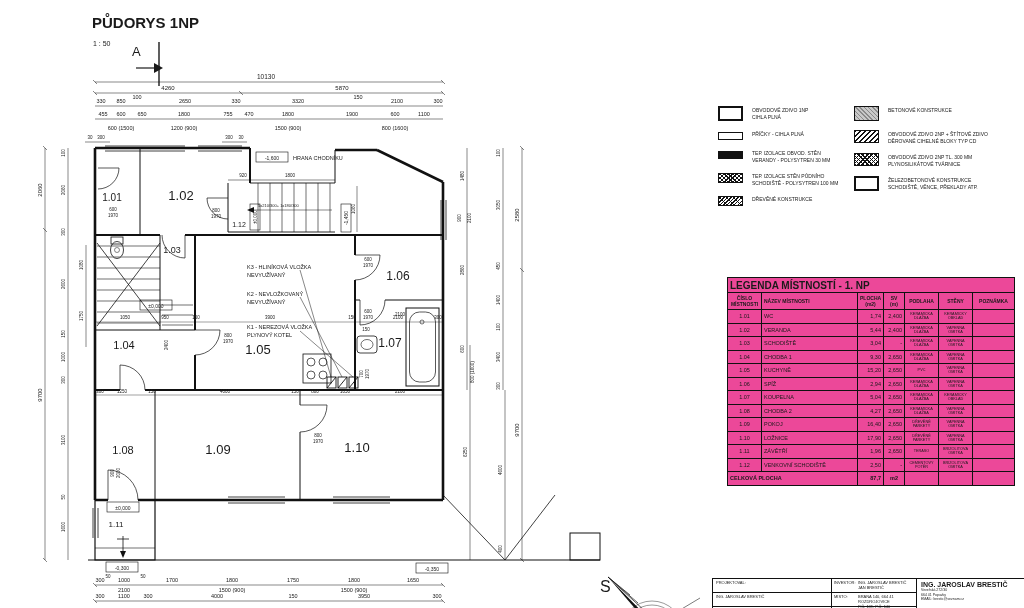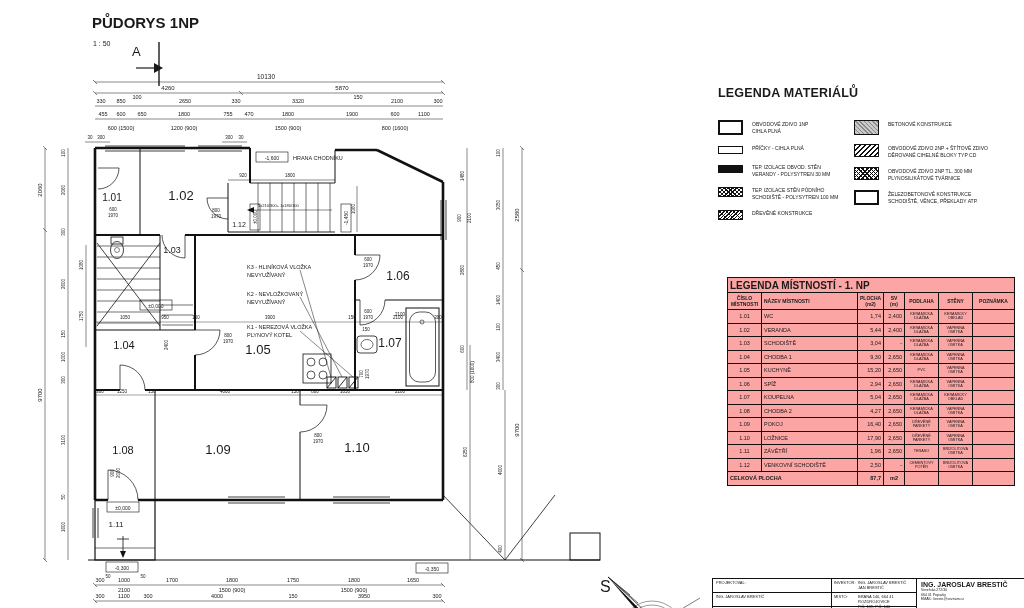--- a/index.html
+++ b/index.html
@@ -34,21 +34,21 @@
                 repeating-linear-gradient(45deg,#111 0 1px,transparent 1px 5px);}
   .sw-conc{height:15px;background:#c9c9c9;
      background-image:repeating-linear-gradient(45deg,#8a8a8a 0 1px,transparent 1px 3px);}
   .sw-brick2{height:13px;
      background:repeating-linear-gradient(135deg,#111 0 1px,transparent 1px 3.5px);}
   .sw-gas{height:13px;
      background:repeating-linear-gradient(45deg,#111 0 1px,transparent 1px 3px),
                 repeating-linear-gradient(135deg,#111 0 1px,transparent 1px 3px);}
   .sw-zb{height:15px;border-width:2px;}
   
-  .rt{border-collapse:collapse;table-layout:fixed;width:287px;background:#fca5a5;}
+  .rt{border-collapse:collapse;table-layout:fixed;width:287px;background:#ec4899;}
   .rt th,.rt td{border:0.5px solid #111;padding:0 2px;overflow:hidden;}
   .rt .title-row td{font-size:10px;font-weight:bold;text-align:left;height:14px;border-bottom:1px solid #111;}
   .rt th{font-size:5px;font-weight:bold;text-align:center;white-space:pre-line;height:16px;}
   .rt td{font-size:5.5px;text-align:center;height:12.5px;}
   .rt td.nm{text-align:left;}
   .rt td.num{text-align:right;}
   .rt td.two{font-size:3.8px;line-height:4.2px;}
   .rt .total td{font-weight:bold;font-size:5.5px;}
   
   .tb{border:1px solid #111;display:flex;font-size:4px;background:#fff;}
@@ -360,21 +360,20 @@
     <circle cx="652" cy="632" r="27" fill="none" stroke="#555" stroke-width="0.6"></circle>
     <circle cx="652" cy="632" r="31" fill="none" stroke="#555" stroke-width="0.6"></circle>
     <path d="M608,577 L654,624 L650,626 Z" fill="#111"></path>
     <path d="M608,577 L646,612 M608,577 L638,603 M608,577 L630,595" stroke="#111" stroke-width="0.7"></path>
     <path d="M650,628 L700,598" stroke="#444" stroke-width="0.7"></path>
     <text x="600" y="592" style="font-size:16px">S</text>
   </g>
 </svg>
 
 <div class="abs" style="left:718px;top:86px;width:300px;">
-  <div class="leg-head">LEGENDA MATERIÁLŮ</div>
   <div style="display:flex;margin-top:20px;">
     <div style="width:136px;">
       <div class="leg-item">
         <div class="sw sw-wall1np"></div>
         <div class="leg-label">OBVODOVÉ ZDIVO 1NP
 CIHLA PLNÁ</div>
       </div>
       <div class="leg-item">
         <div class="sw sw-part"></div>
         <div class="leg-label">PŘÍČKY - CIHLA PLNÁ</div>

